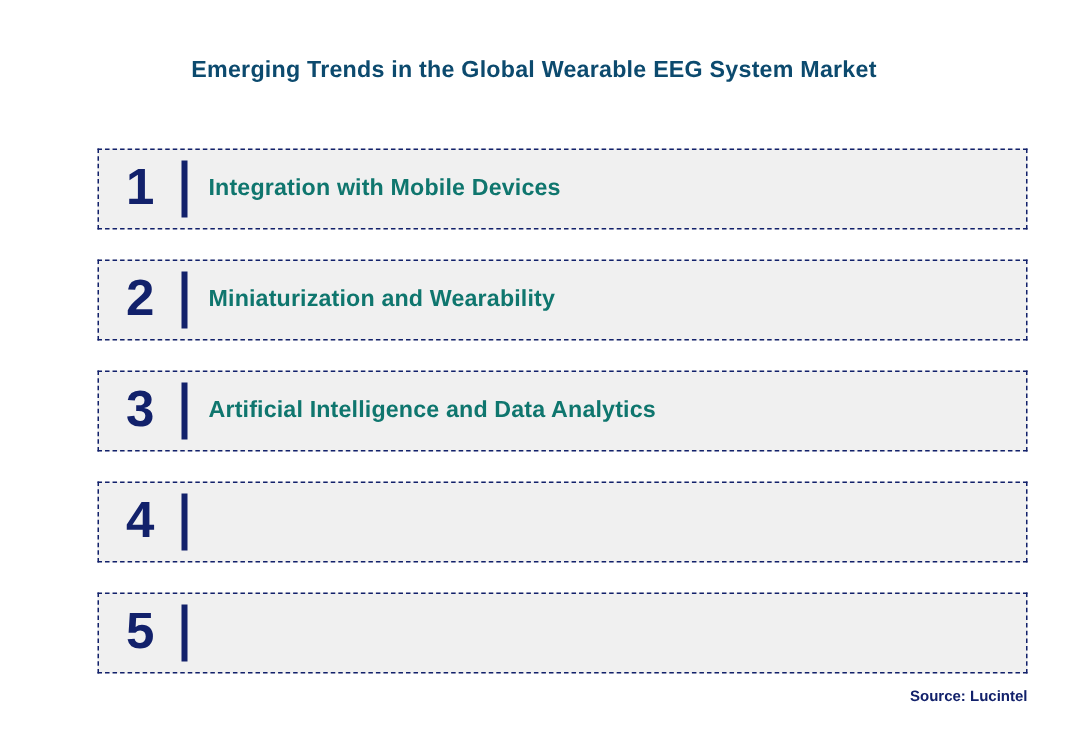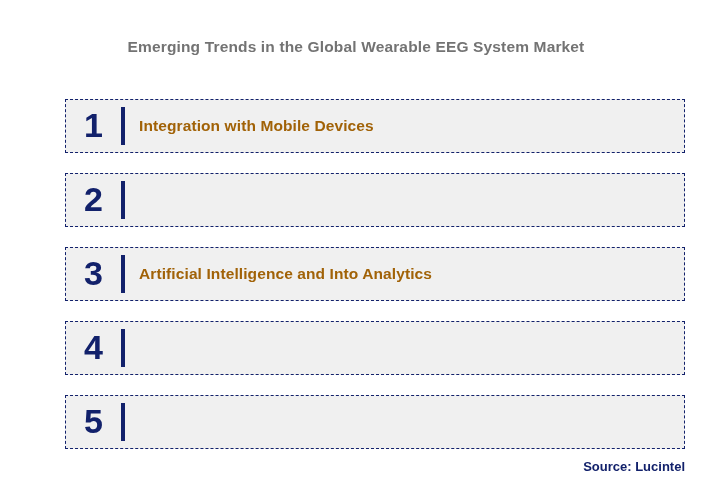--- a/index.html
+++ b/index.html
@@ -22,21 +22,21 @@
   }
 
   .title {
     position: absolute;
     left: 0;
     top: 38px;
     width: 712px;
     text-align: center;
     font-size: 15.5px;
     font-weight: bold;
-    color: #737373;
+    color: #0c4a6e;
     letter-spacing: 0.15px;
     white-space: nowrap;
   }
 
   .rows {
     position: absolute;
     left: 65px;
     top: 99px;
     width: 620px;
   }
@@ -77,30 +77,30 @@
     width: 4px;
     height: 38px;
     background: #12216b;
   }
 
   .label {
     flex: 1 1 auto;
     padding-left: 14px;
     font-size: 15.5px;
     font-weight: bold;
-    color: #a16207;
+    color: #0f766e;
     letter-spacing: 0.1px;
     white-space: nowrap;
   }
 
   .source {
     position: absolute;
     right: 27px;
     top: 459px;
-    font-size: 13px;
+    font-size: 10px;
     font-weight: bold;
     color: #12216b;
     white-space: nowrap;
   }
 </style>
 </head>
 <body>
 
 <div class="page">
 
@@ -114,28 +114,29 @@
       </div>
       <div class="divider"></div>
       <div class="label">Integration with Mobile Devices</div>
     </div>
 
     <div class="trend-row">
       <div class="rank-wrap">
         <span class="rank">2</span>
       </div>
       <div class="divider"></div>
+      <div class="label">Miniaturization and Wearability</div>
     </div>
 
     <div class="trend-row">
       <div class="rank-wrap">
         <span class="rank">3</span>
       </div>
       <div class="divider"></div>
-      <div class="label">Artificial Intelligence and Into Analytics</div>
+      <div class="label">Artificial Intelligence and Data Analytics</div>
     </div>
 
     <div class="trend-row">
       <div class="rank-wrap">
         <span class="rank">4</span>
       </div>
       <div class="divider"></div>
     </div>
 
     <div class="trend-row">

